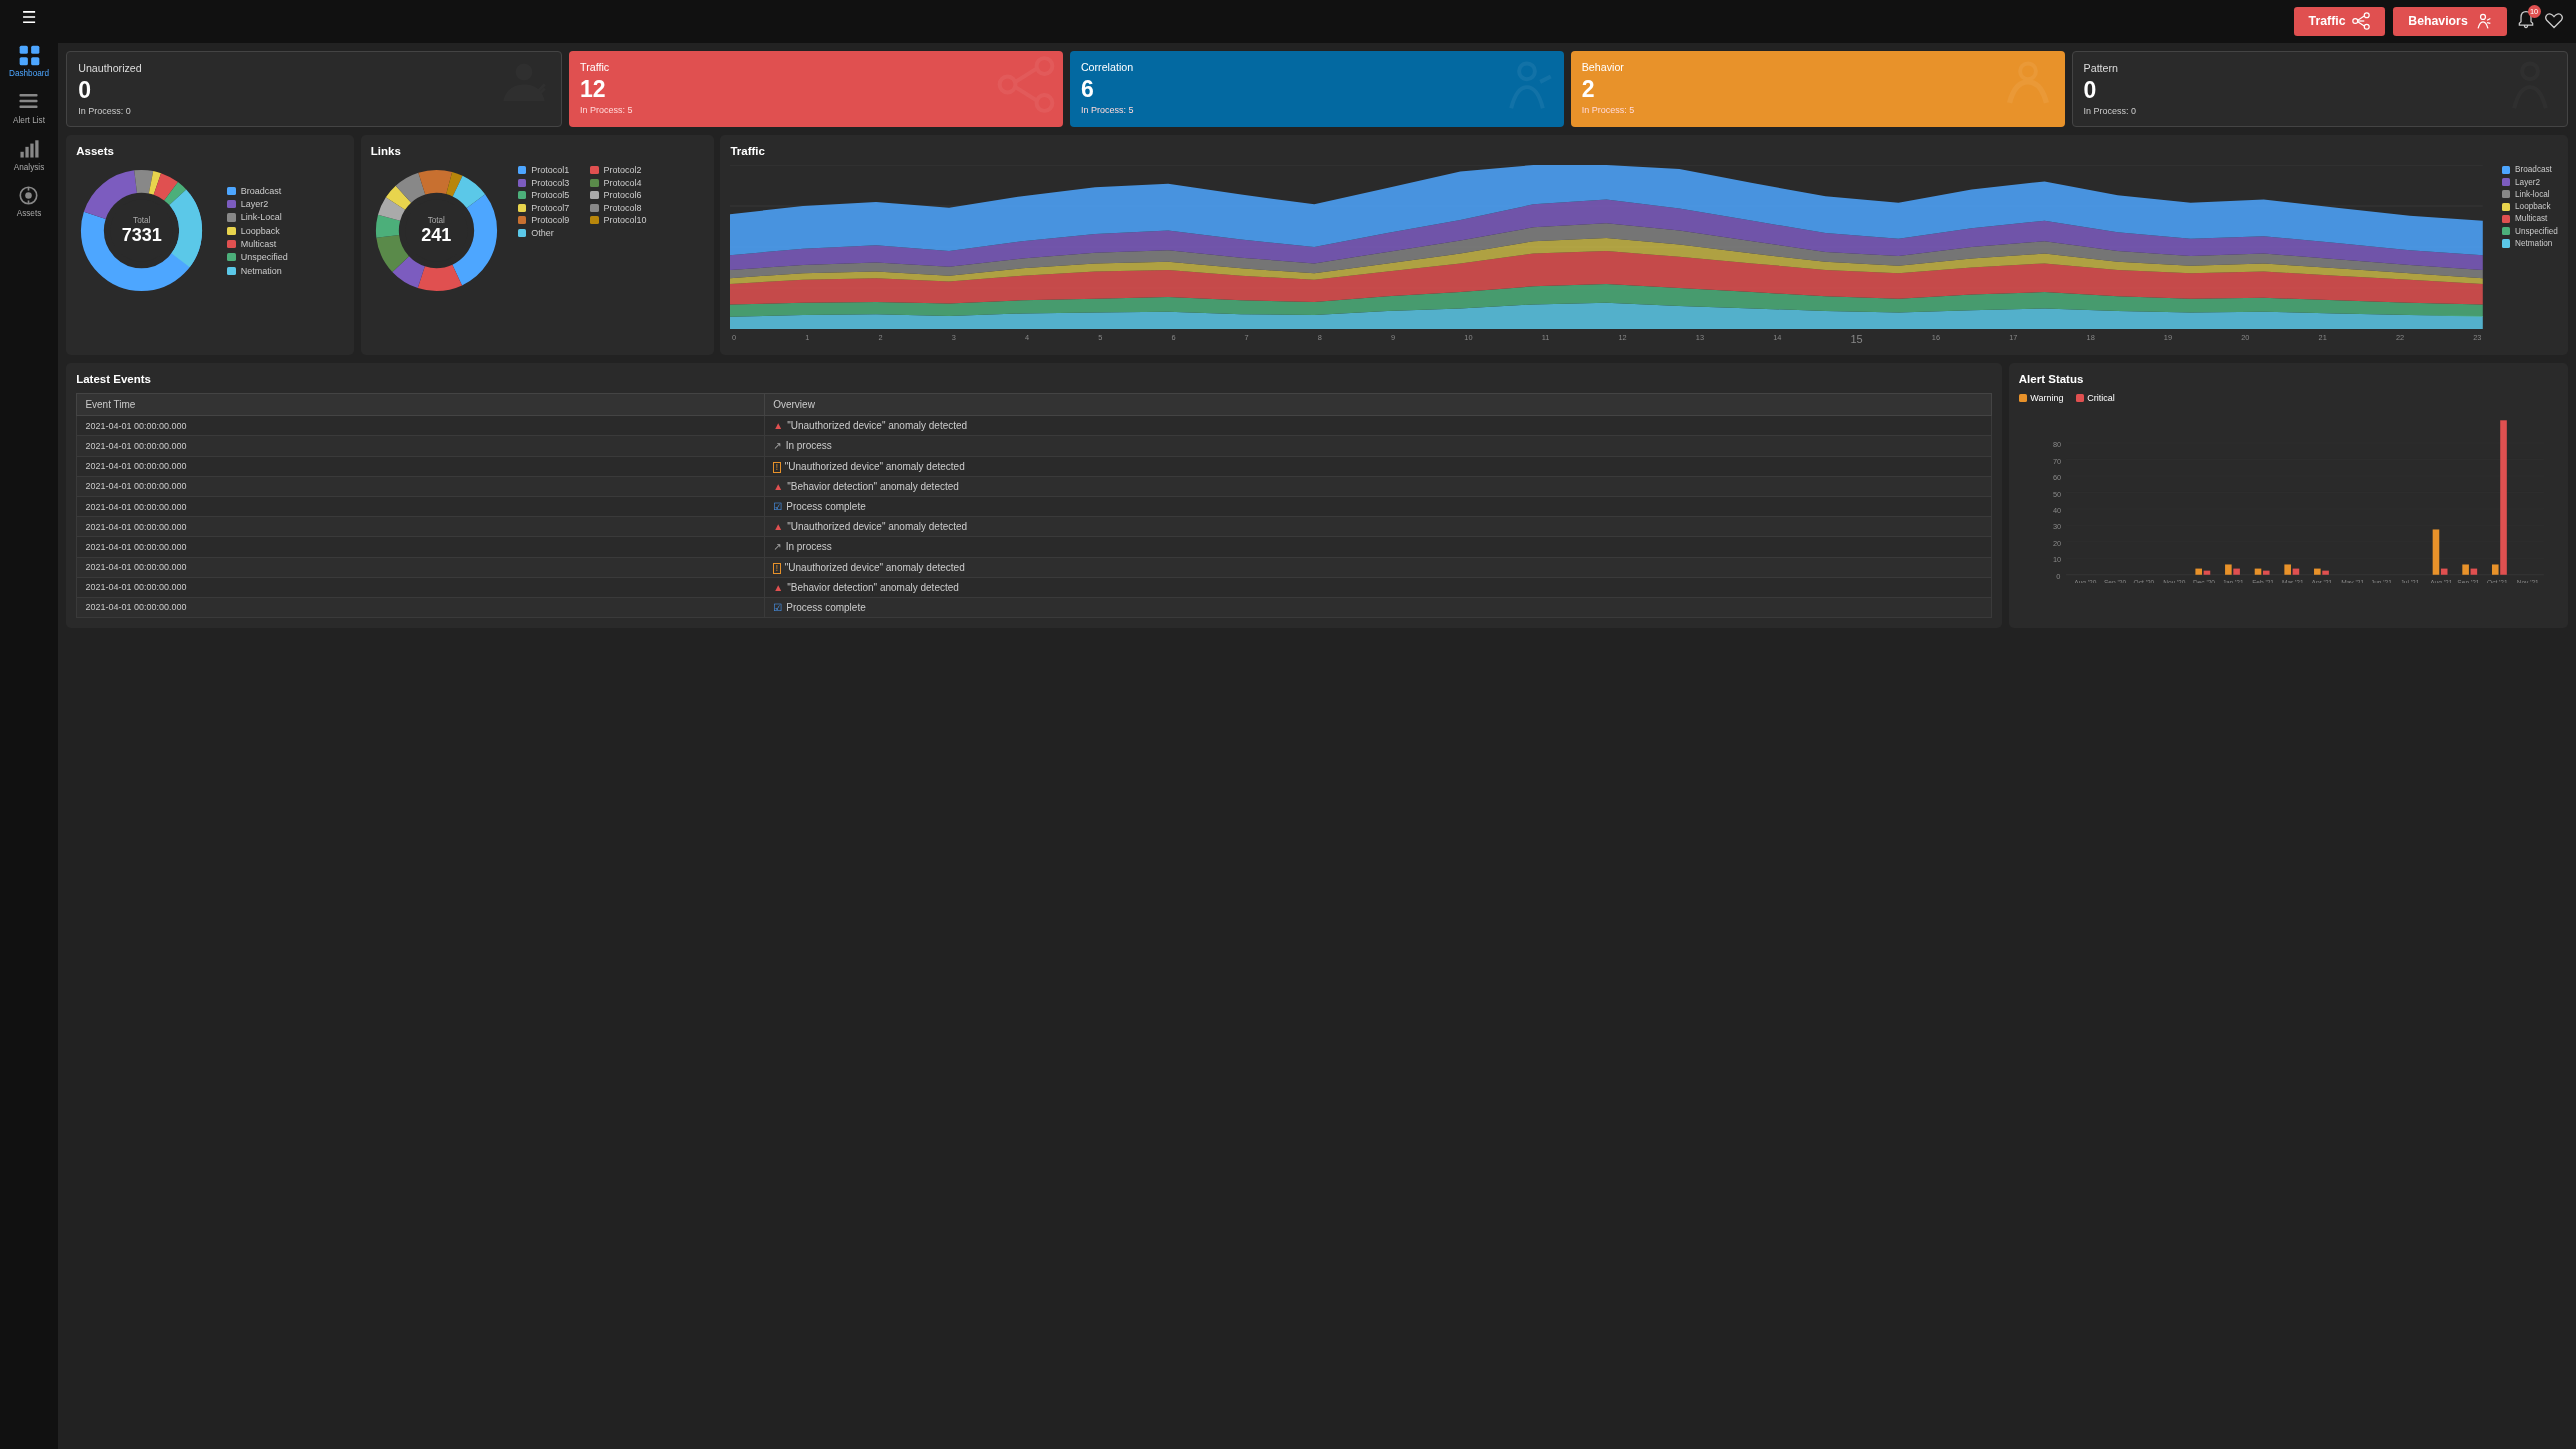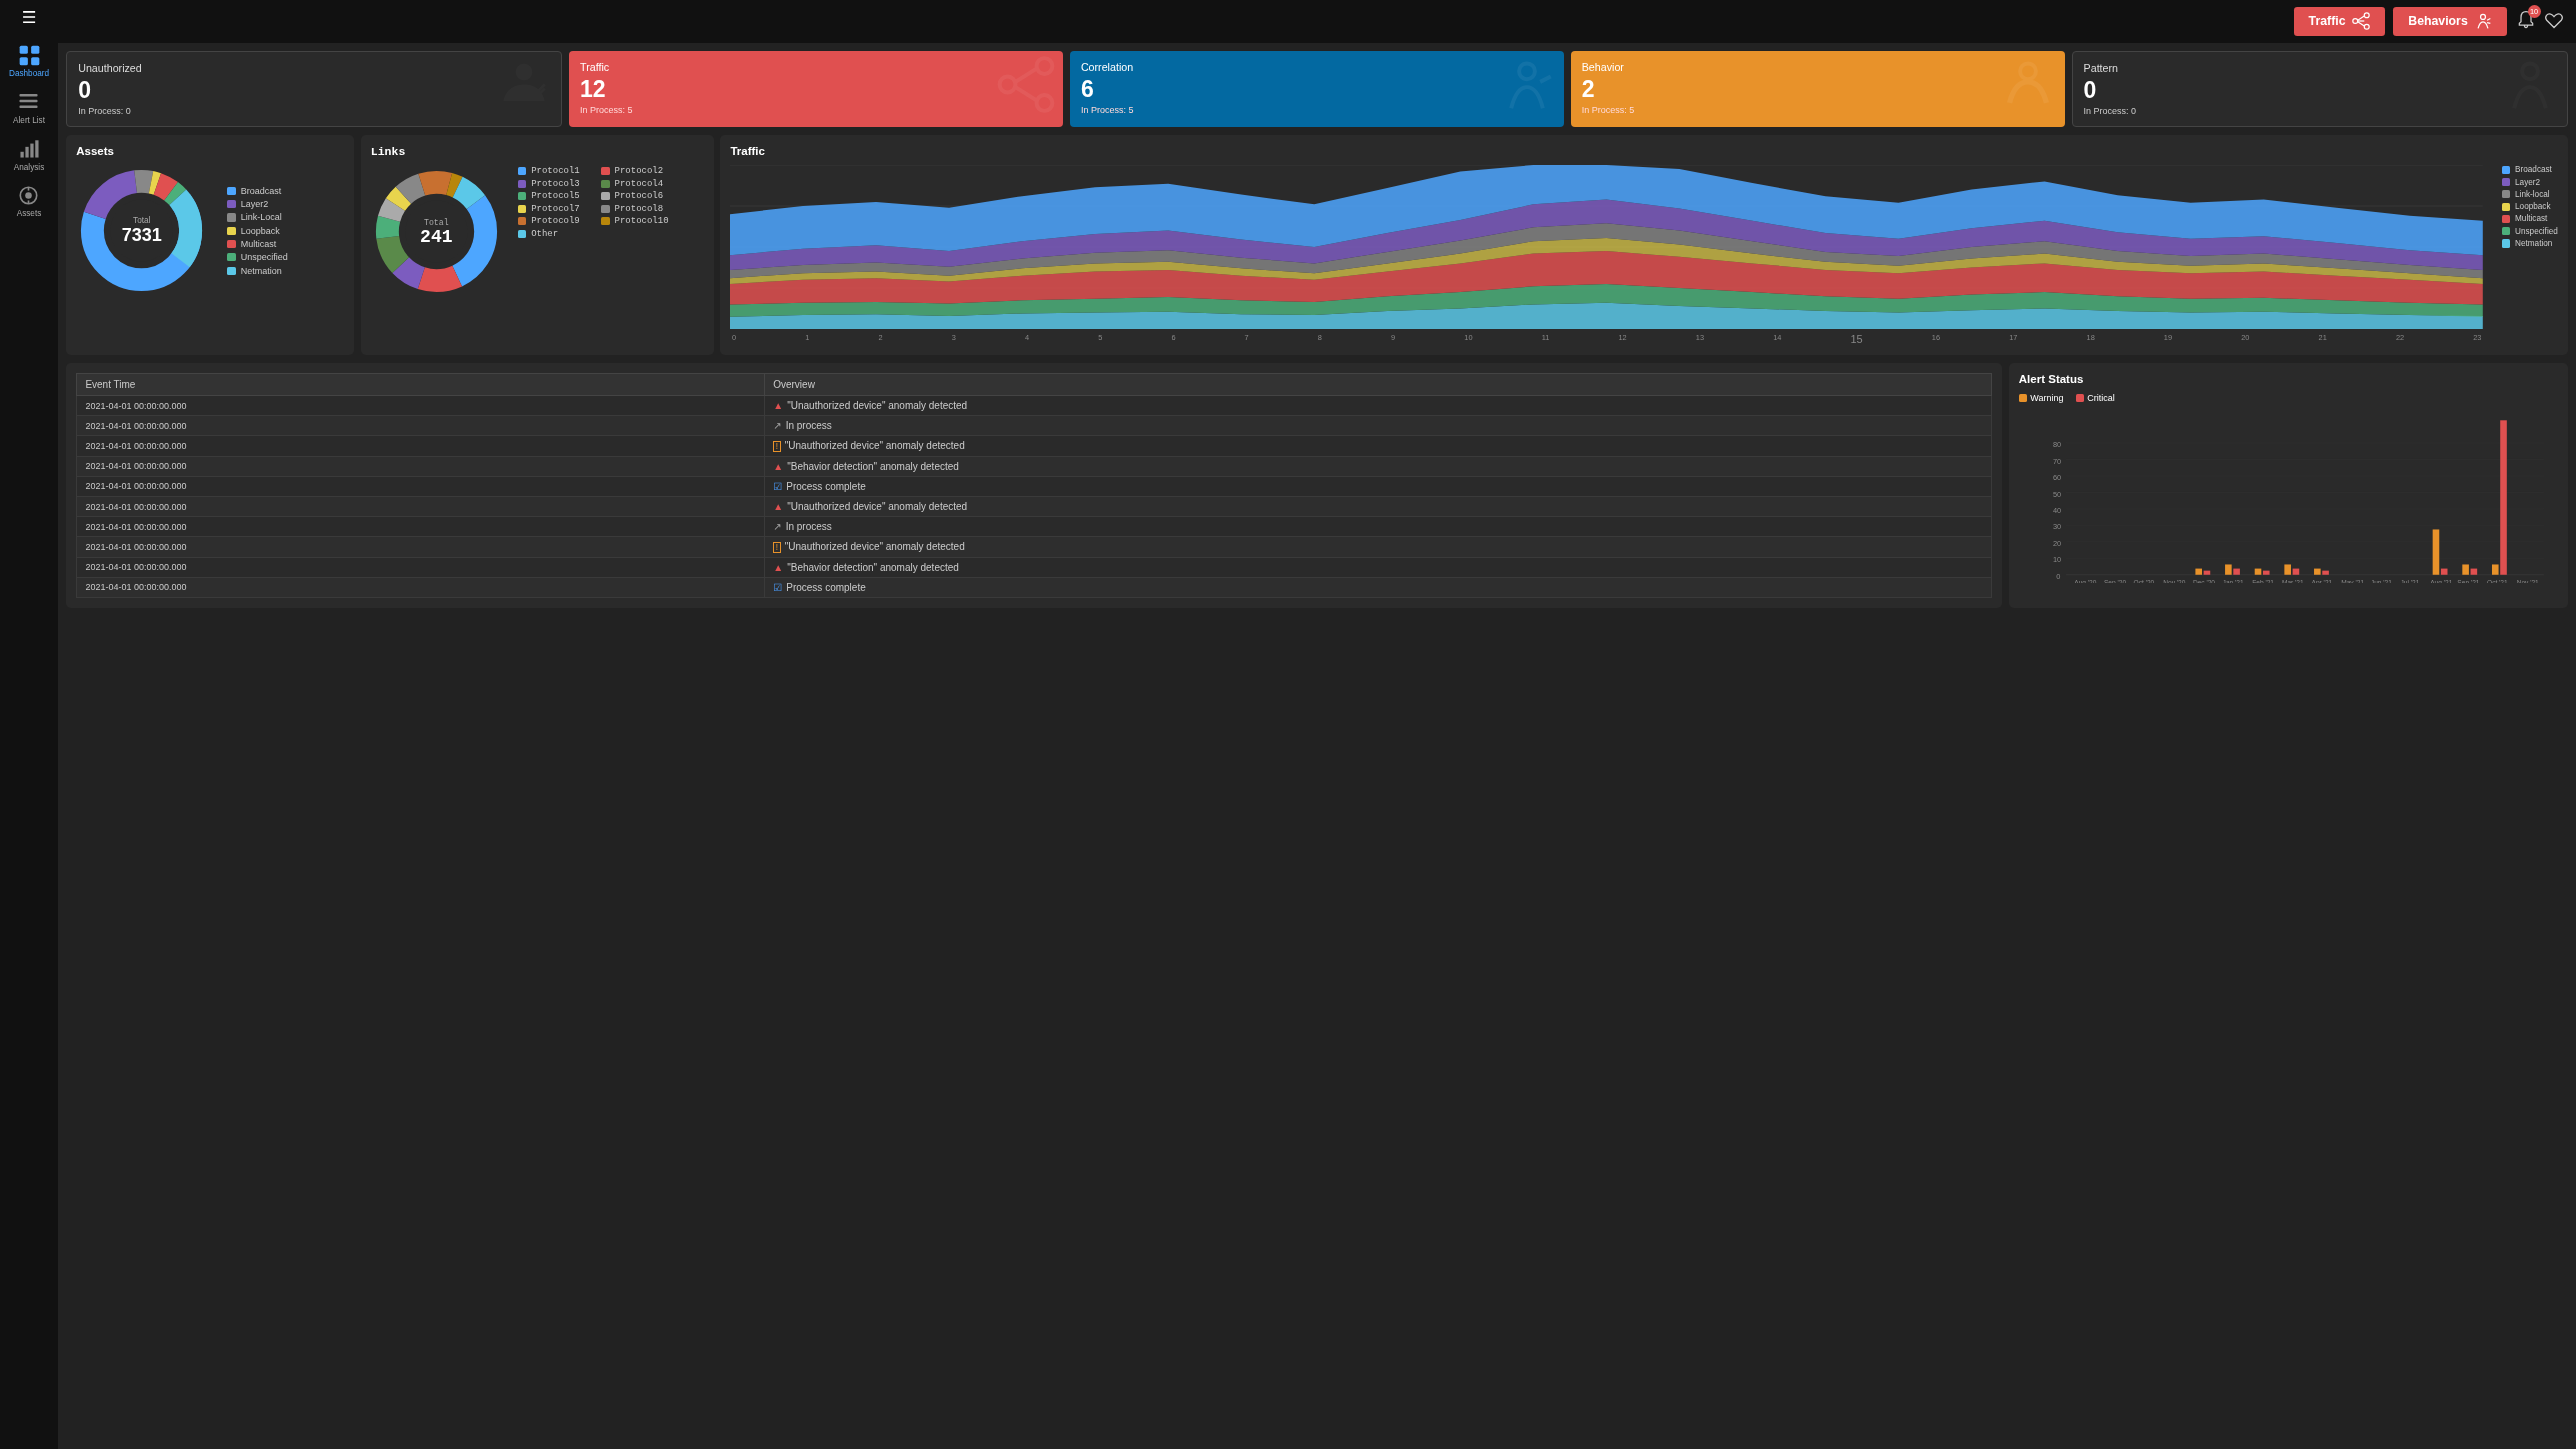--- a/index.html
+++ b/index.html
@@ -141,21 +141,21 @@
       display: flex;
       gap: 6.6px;
       margin-bottom: 8.2px;
     }
     .chart-panel {
       background: #2a2a2a;
       border-radius: 5px;
       padding: 10px;
     }
     .chart-panel.assets { width: 288px; flex-shrink: 0; }
-    .chart-panel.links { width: 353px; flex-shrink: 0; font-family: Liberation Mono, monospace; }
+    .chart-panel.links { width: 353px; flex-shrink: 0; }
     .chart-panel.traffic-chart { flex: 1; }
     .chart-panel-title {
       font-size: 11.5px;
       font-weight: bold;
       color: #fff;
       margin-bottom: 8.2px;
     }
     
     .donut-wrap {
       display: flex;
@@ -611,20 +611,21 @@
                 <span style="font-size:8.2px;">Netmation</span>
             </div>
           </div>
         </div>
       </div>
     </div>
 
     <div class="bottom-row">
 
       <div class="panel-events">
+        <div class="panel-title">Latest Events</div>
         <table class="events-table">
           <thead>
             <tr>
               <th>Event Time</th>
               <th>Overview</th>
             </tr>
           </thead>
           <tbody id="events-tbody">
           <tr>
                 <td style="white-space: nowrap; font-size: 9px;">2021-04-01 00:00:00.000</td>

